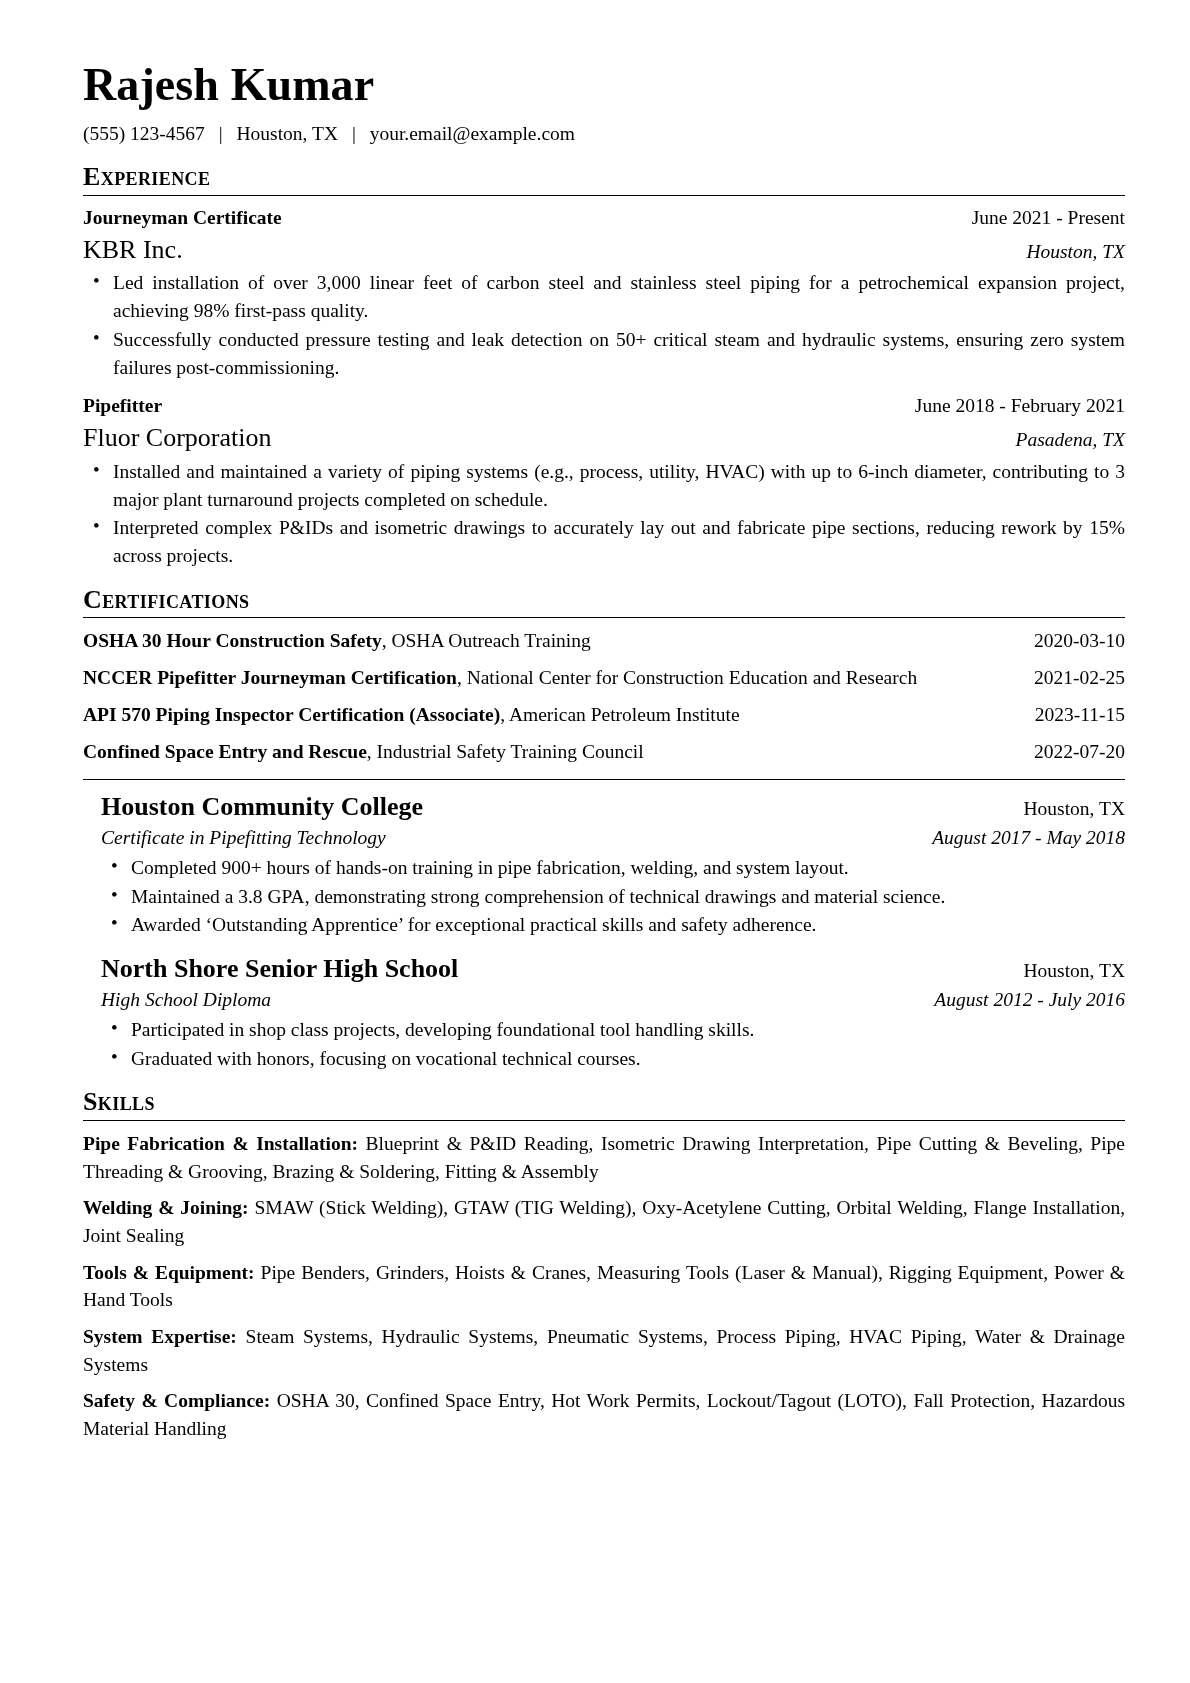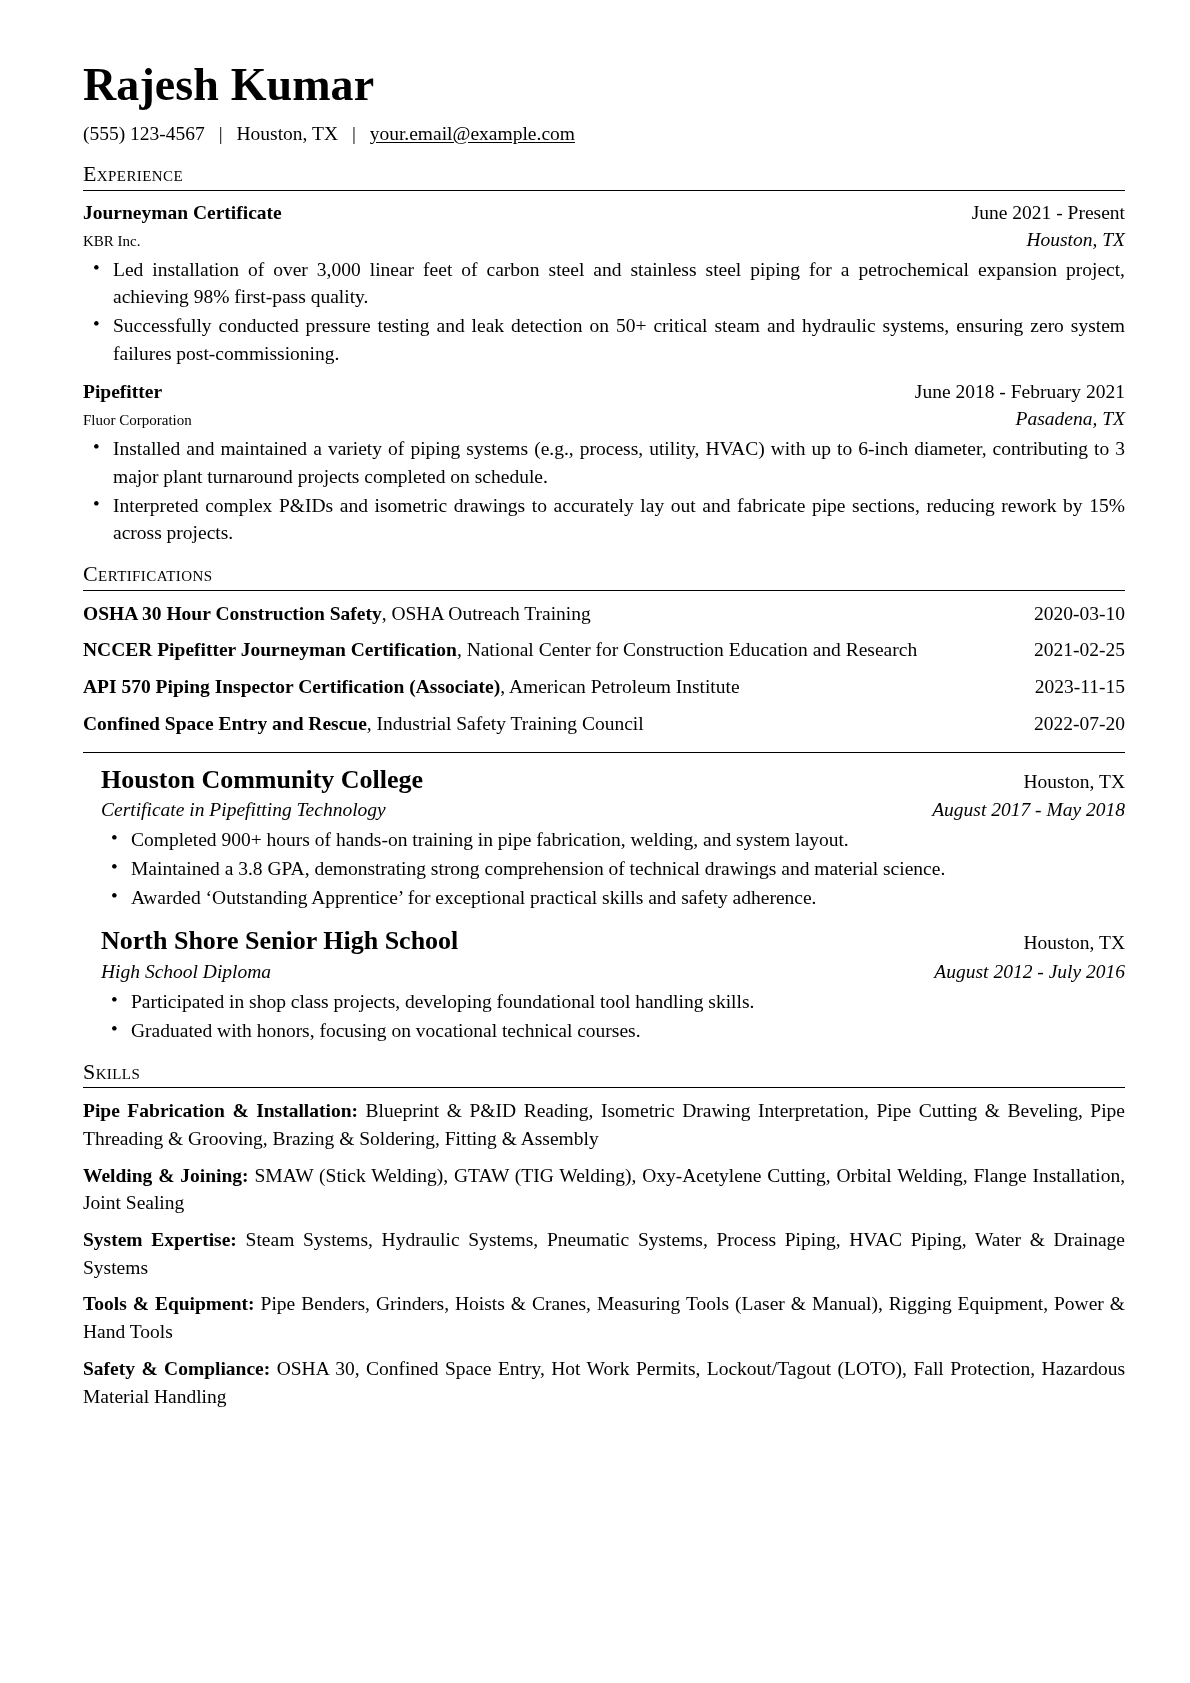--- a/index.html
+++ b/index.html
@@ -34,31 +34,30 @@
     line-height: 1.4;
     margin: 10px 0 0 18px;
     white-space: nowrap;
   }
   .contact .sep {
     display: inline-block;
     padding: 0 9px;
     color: #000;
   }
   .contact .email {
-    text-decoration: underline;
     text-underline-offset: 2px;
   }
 
   
   .section {
     margin-top: 14px;
   }
   .section-title {
-    font-size: 22px;
-    font-weight: 400;
+    font-size: 26px;
+    font-weight: 700;
     font-variant: small-caps;
     letter-spacing: 0.4px;
     margin: 0 0 2px 18px;
     line-height: 1.22;
   }
   .rule {
     border: 0;
     border-top: 1.6px solid #000;
     margin: 1px 0 9px 18px;
     width: calc(100% - 18px);
@@ -80,21 +79,21 @@
   }
   .entry-title {
     font-size: 19.5px;
     font-weight: 700;
   }
   .entry-date {
     font-size: 19.5px;
     white-space: nowrap;
   }
   .entry-org {
-    font-size: 15px;
+    font-size: 26px;
   }
   .entry-loc {
     font-size: 19.5px;
     font-style: italic;
     white-space: nowrap;
   }
   .entry.indented {
     margin-left: 36px;
   }
   .entry.indented .entry-title {
@@ -279,26 +278,26 @@
 
     <div class="skill">
       <span class="skill-label">Pipe Fabrication &amp; Installation:</span>
       <span>Blueprint &amp; P&amp;ID Reading, Isometric Drawing Interpretation, Pipe Cutting &amp; Beveling, Pipe Threading &amp; Grooving, Brazing &amp; Soldering, Fitting &amp; Assembly</span>
     </div>
     <div class="skill">
       <span class="skill-label">Welding &amp; Joining:</span>
       <span>SMAW (Stick Welding), GTAW (TIG Welding), Oxy-Acetylene Cutting, Orbital Welding, Flange Installation, Joint Sealing</span>
     </div>
     <div class="skill">
+      <span class="skill-label">Tools &amp; Equipment:</span>
+      <span>Pipe Benders, Grinders, Hoists &amp; Cranes, Measuring Tools (Laser &amp; Manual), Rigging Equipment, Power &amp; Hand Tools</span>
+    </div>
+    <div class="skill">
       <span class="skill-label">System Expertise:</span>
       <span>Steam Systems, Hydraulic Systems, Pneumatic Systems, Process Piping, HVAC Piping, Water &amp; Drainage Systems</span>
     </div>
     <div class="skill">
-      <span class="skill-label">Tools &amp; Equipment:</span>
-      <span>Pipe Benders, Grinders, Hoists &amp; Cranes, Measuring Tools (Laser &amp; Manual), Rigging Equipment, Power &amp; Hand Tools</span>
-    </div>
-    <div class="skill">
       <span class="skill-label">Safety &amp; Compliance:</span>
       <span>OSHA 30, Confined Space Entry, Hot Work Permits, Lockout/Tagout (LOTO), Fall Protection, Hazardous Material Handling</span>
     </div>
   </div>
 
 </div>
 
 </body></html>

